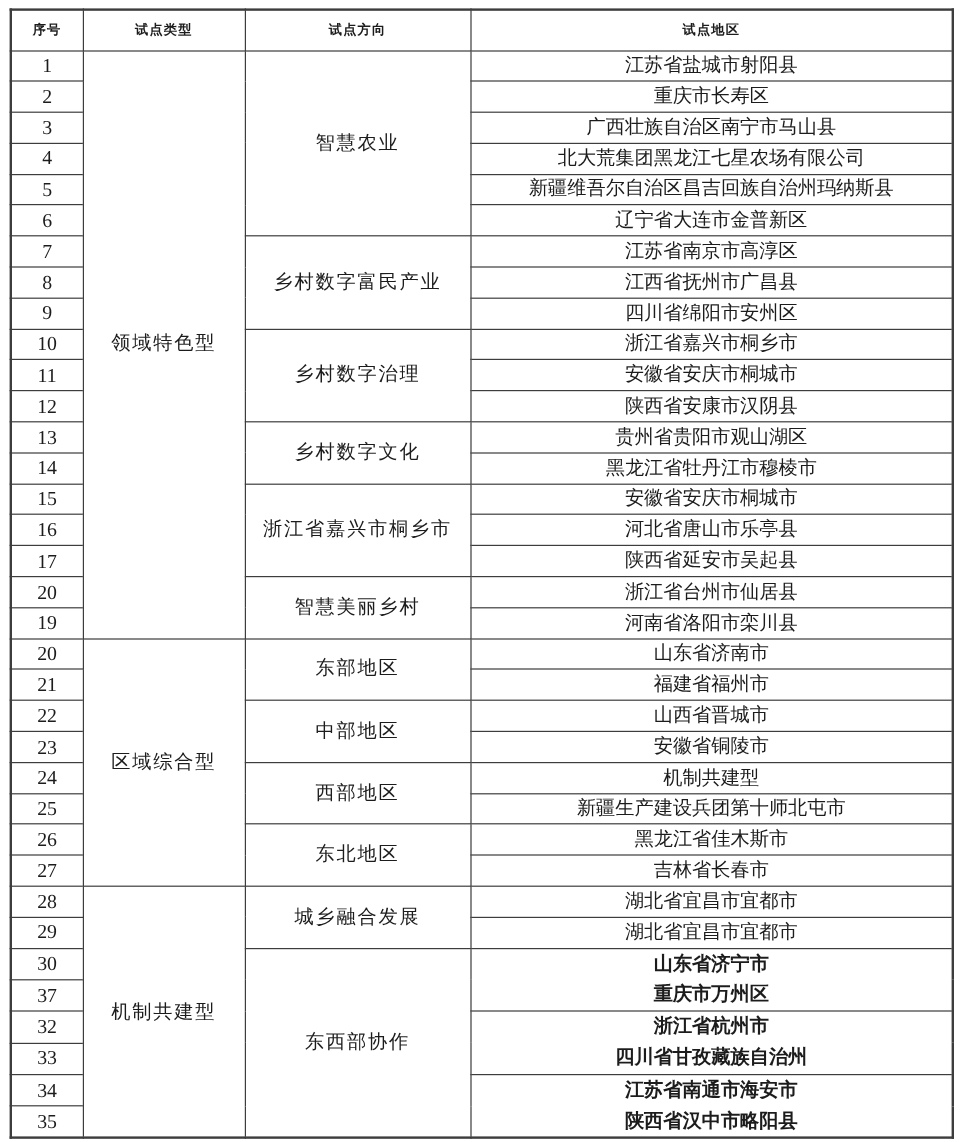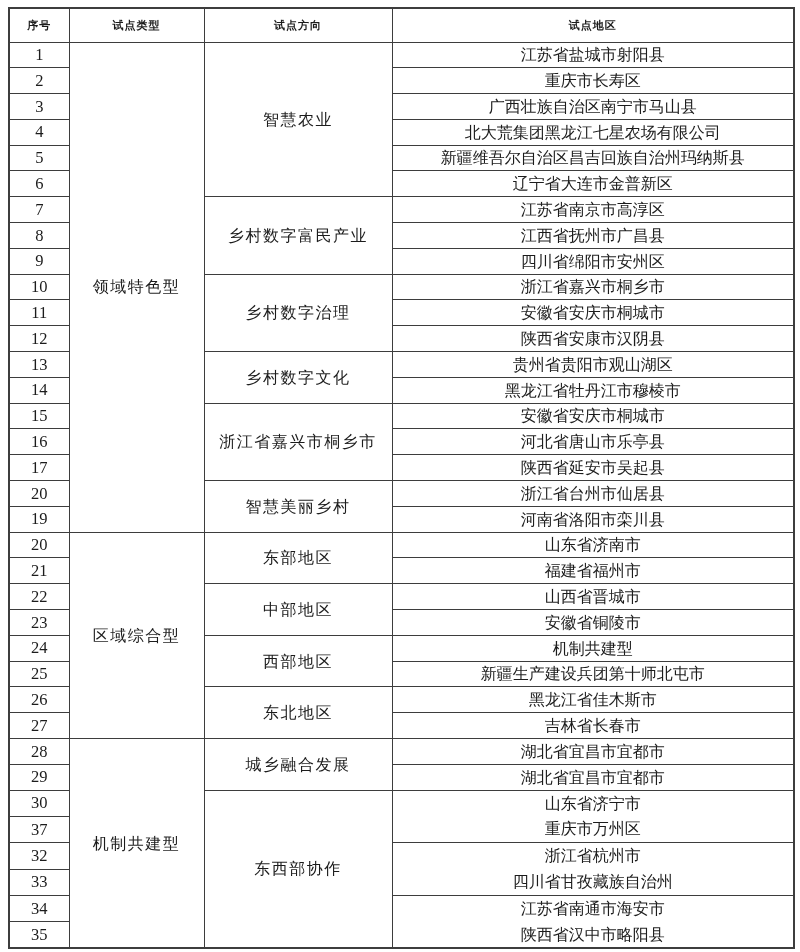--- a/index.html
+++ b/index.html
@@ -24,21 +24,21 @@
     padding: 0 2px;
     font-size: 16px;
     line-height: 1.2;
     overflow: hidden;
   }
   .pilot thead tr { height: 34px; }
   .pilot tbody tr { height: 25.8px; }
   .pilot th { font-weight: bold; font-size: 11px; letter-spacing: 1px; }
   td.num { font-size: 16.5px; }
   td.type-cell, td.dir-cell { letter-spacing: 1.5px; }
-  td.region-pair { padding: 0; }
+  td.region-pair { padding: 0; font-weight: bold; }
   td.region-pair .pair-line {
     height: 25.8px;
     line-height: 25.8px;
     white-space: nowrap;
   }
   col.c-no   { width: 60px; }
   col.c-type { width: 135px; }
   col.c-dir  { width: 188px; }
   col.c-reg  { width: 402px; }
 </style>

